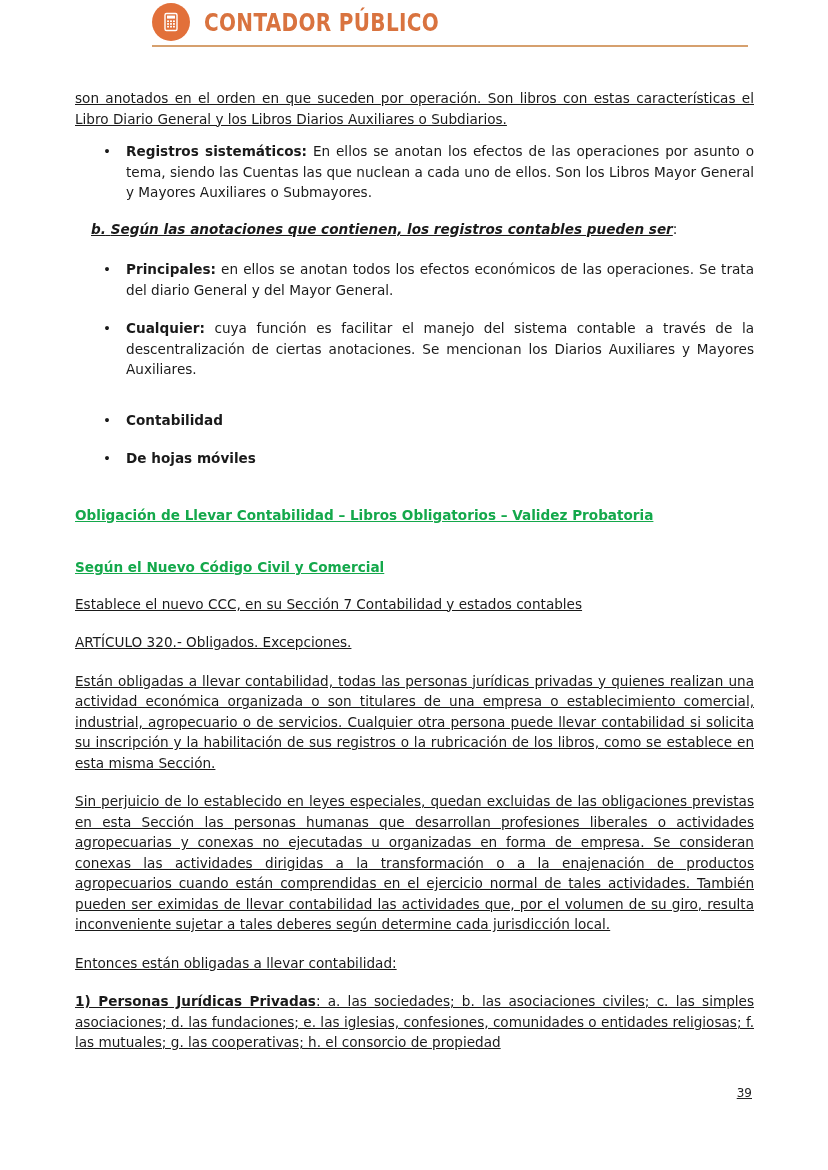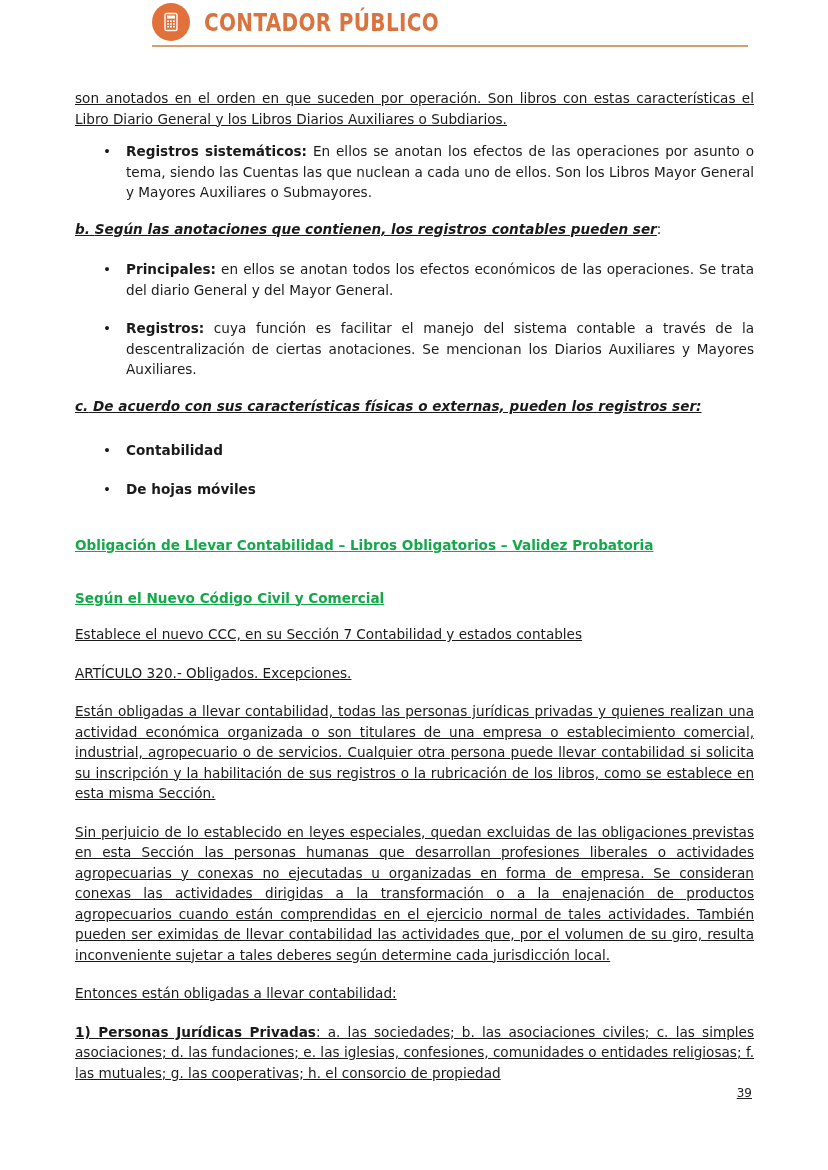--- a/index.html
+++ b/index.html
@@ -105,21 +105,21 @@
     top: 0;
     font-size: 13.6px;
     line-height: 20.5px;
   }
   ul.bullets > li.spaced { margin-bottom: 18px; }
   ul.bullets > li.short { text-align: left; }
 
   b, strong { font-weight: bold; }
 
   .hang {
-    margin: 0 0 10px 0;
+    margin: 0 0 10px 16px;
     font-size: 13.6px;
     line-height: 20.5px;
     text-align: justify;
     color: #1a1a1a;
   }
   .hang .lead {
     font-weight: bold;
     font-style: italic;
     text-decoration: underline;
   }
@@ -202,29 +202,26 @@
     <span class="marker">b.</span><span class="lead">&nbsp;</span><span class="lead">Según las anotaciones que contienen, los registros contables pueden ser</span><span class="tail-colon">:</span>
   </p>
 
   <div class="spacer-10"></div>
 
   <ul class="bullets">
     <li class="spaced">
       <span class="bullet-dot">•</span><b>Principales:</b><span> en ellos se anotan todos los efectos económicos de las operaciones. Se trata del diario General y del Mayor General.</span>
     </li>
     <li>
-      <span class="bullet-dot">•</span><b>Registros:</b><span> cuya función es facilitar el manejo del sistema contable a través de la descentralización de ciertas anotaciones. Se mencionan los Diarios Auxiliares y Mayores Auxiliares.</span>
+      <span class="bullet-dot">•</span><b>Cualquier:</b><span> cuya función es facilitar el manejo del sistema contable a través de la descentralización de ciertas anotaciones. Se mencionan los Diarios Auxiliares y Mayores Auxiliares.</span>
     </li>
   </ul>
 
   <div class="spacer-14"></div>
 
-  <p class="hang">
-    <span class="marker">c.</span><span class="lead">&nbsp;</span><span class="lead">De acuerdo con sus características físicas o externas, pueden los registros ser:</span>
-  </p>
 
   <div class="spacer-14"></div>
 
   <ul class="bullets">
     <li class="short spaced">
       <span class="bullet-dot">•</span><b>Contabilidad</b>
     </li>
     <li class="short">
       <span class="bullet-dot">•</span><b>De hojas móviles</b>
     </li>

